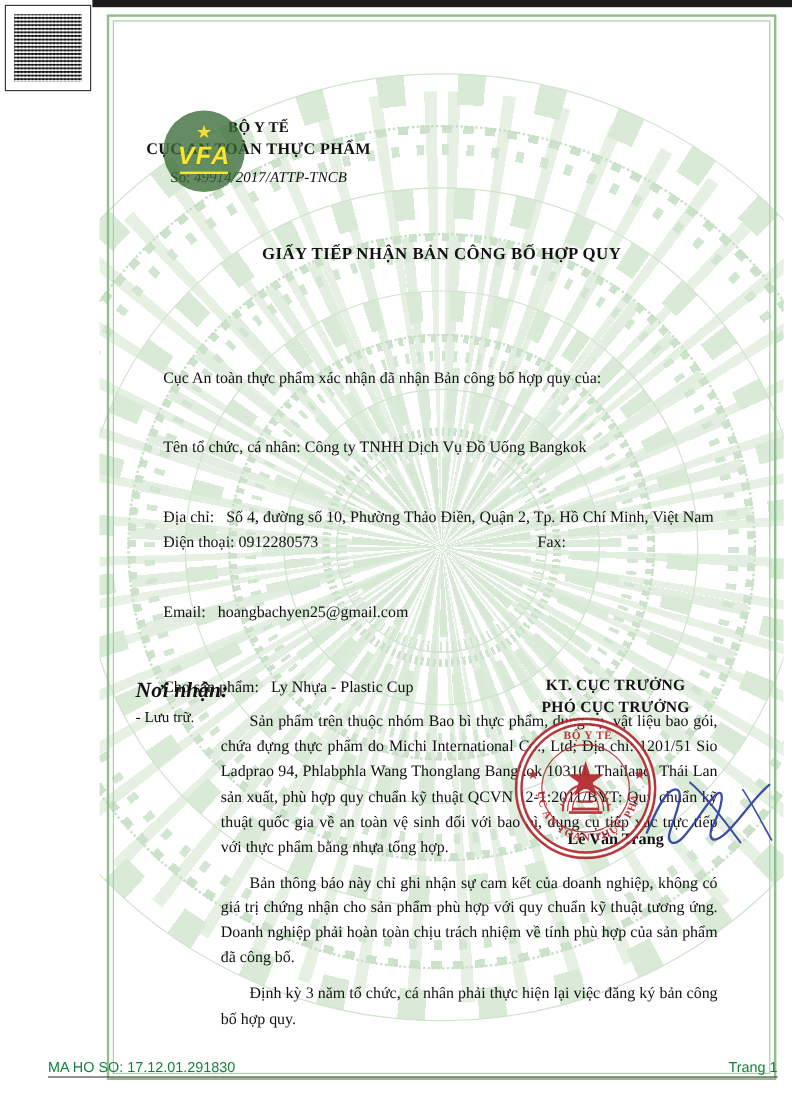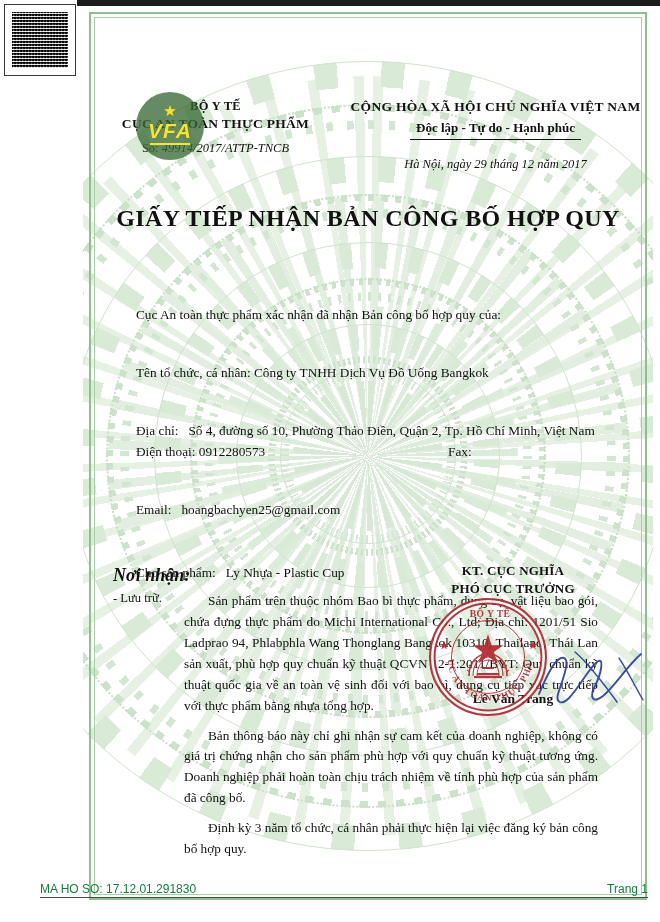--- a/index.html
+++ b/index.html
@@ -206,21 +206,21 @@
     text-shadow: 0 0 1px rgba(90,70,0,.6);
   }
   #vfa-bar {
     width: 40px; height: 2px; background: #f5e62e; margin-top: 2px;
   }
 
   
   #title {
     position: absolute; left: 0; top: 199px; width: 570px;
     text-align: center;
-    font-size: 24px; font-weight: bold;
+    font-size: 14px; font-weight: bold;
     letter-spacing: .4px;
   }
 
   
   #body {
     position: absolute; left: 53px; top: 262px; width: 462px;
     font-size: 13.3px;
     line-height: 1.57;
   }
   .line { white-space: nowrap; margin-top: 37px; }
@@ -371,27 +371,20 @@
           <div id="docno">
             <span class="lbl">Số:</span>
             <span>49914/2017/ATTP-TNCB</span>
           </div>
           <div id="vfa">
             <div id="vfa-star">★</div>
             <div id="vfa-text">VFA</div>
             <div id="vfa-bar"></div>
           </div>
         </div>
-        <div id="hdr-right">
-          <div class="l2">CỘNG HÒA XÃ HỘI CHỦ NGHĨA VIỆT NAM</div>
-          <div style="margin-top:2px;">
-            <span class="motto">Độc lập - Tự do - Hạnh phúc</span>
-          </div>
-          <div id="place">Hà Nội, ngày 29 tháng 12 năm 2017</div>
-        </div>
       </div>
 
       <div id="title">GIẤY TIẾP NHẬN BẢN CÔNG BỐ HỢP QUY</div>
 
       <div id="body">
         <div class="line">Cục An toàn thực phẩm xác nhận đã nhận Bản công bố hợp quy của:</div>
 
         <div class="line">
           <span>Tên tổ chức, cá nhân:</span>
           <span>Công ty TNHH Dịch Vụ Đồ Uống Bangkok</span>
@@ -432,21 +425,21 @@
         <div class="para">Bản thông báo này chỉ ghi nhận sự cam kết của doanh nghiệp, không có giá trị chứng nhận cho sản phẩm phù hợp với quy chuẩn kỹ thuật tương ứng. Doanh nghiệp phải hoàn toàn chịu trách nhiệm về tính phù hợp của sản phẩm đã công bố.</div>
         <div class="para">Định kỳ 3 năm tổ chức, cá nhân phải thực hiện lại việc đăng ký bản công bố hợp quy.</div>
       </div>
 
       <div id="recv">
         <div id="recv-title">Nơi nhận:</div>
         <div>- Lưu trữ.</div>
       </div>
 
       <div id="sig">
-        <div class="sig-l">KT. CỤC NGHĨA</div>
+        <div class="sig-l">KT. CỤC TRƯỞNG</div>
         <div class="sig-l">PHÓ CỤC TRƯỞNG</div>
 
         <div id="seal">
           <div class="seal-txt">
             <div class="seal-top">BỘ Y TẾ</div>
             <svg width="118" height="118" viewBox="0 0 118 118">
               <defs>
                 <path id="arcBottom" d="M 17,59 A 42,42 0 0 0 101,59" fill="none"></path>
               </defs>
               <text font-family="Liberation Serif, serif" font-size="9.2" font-weight="bold" fill="#b3272d" letter-spacing="1.1">

